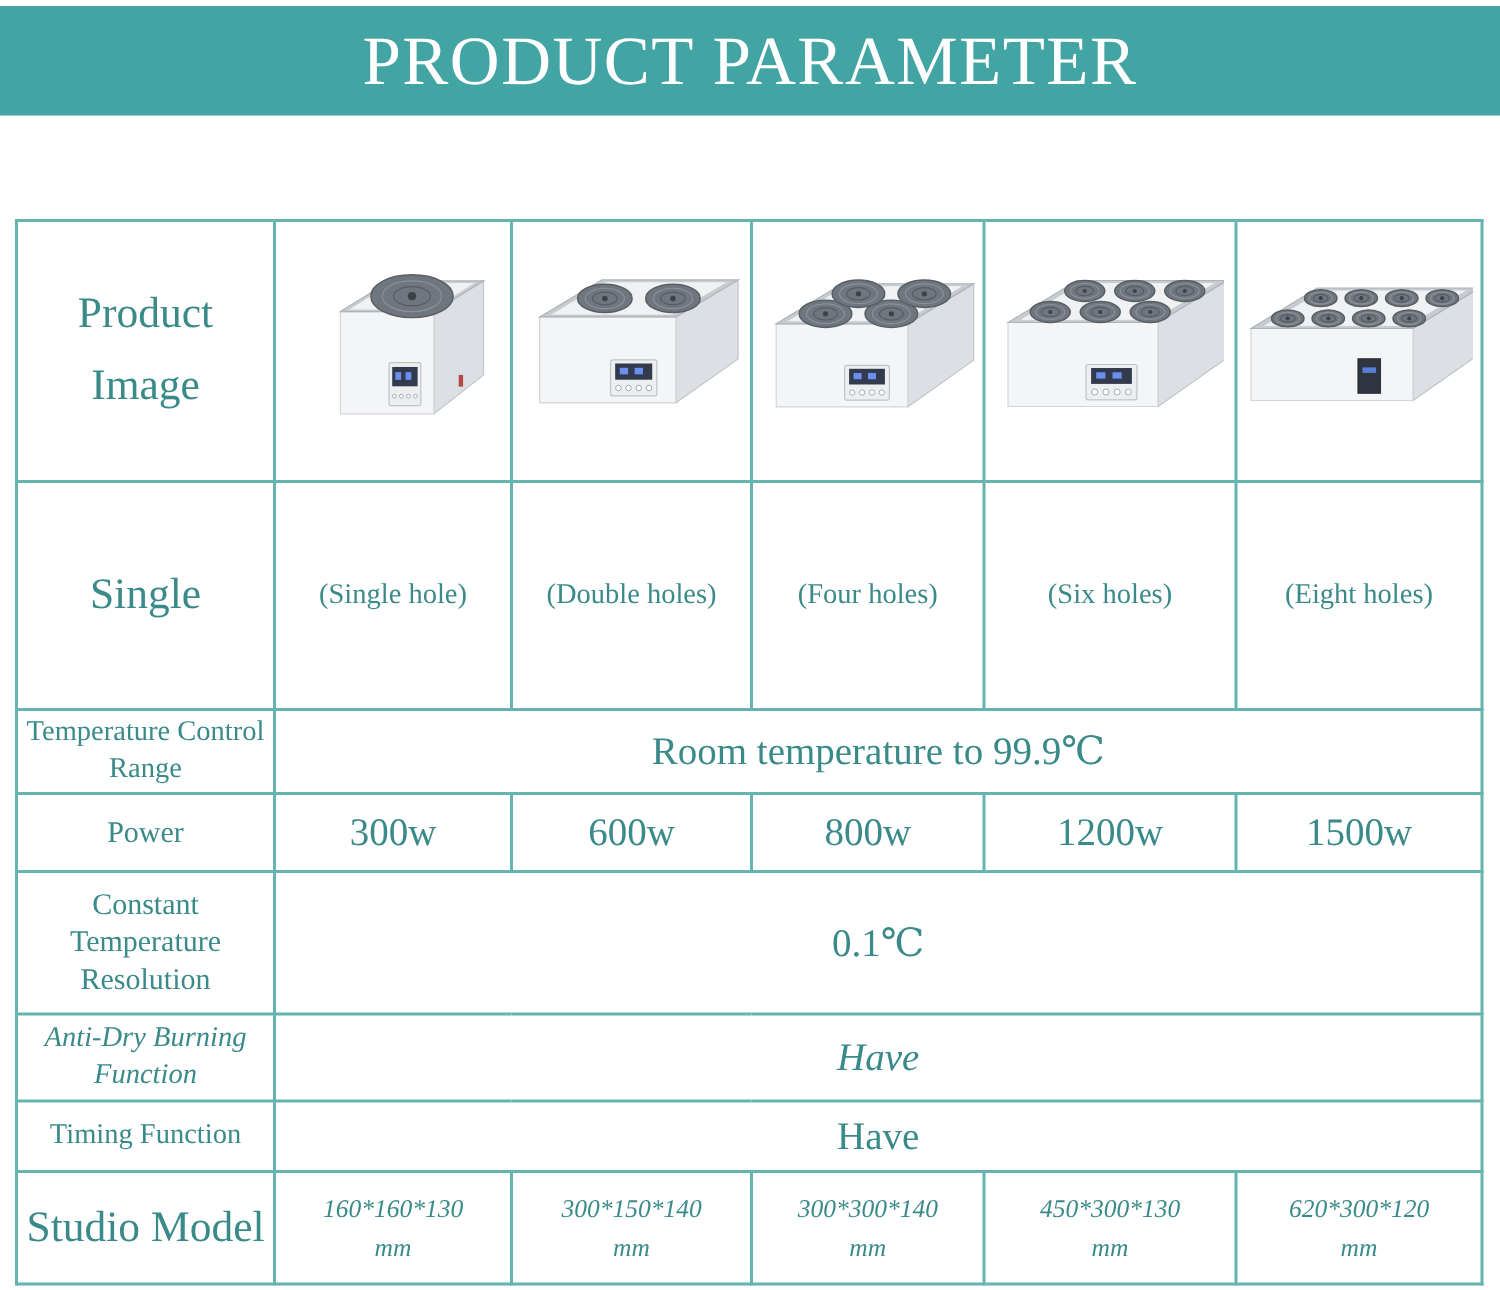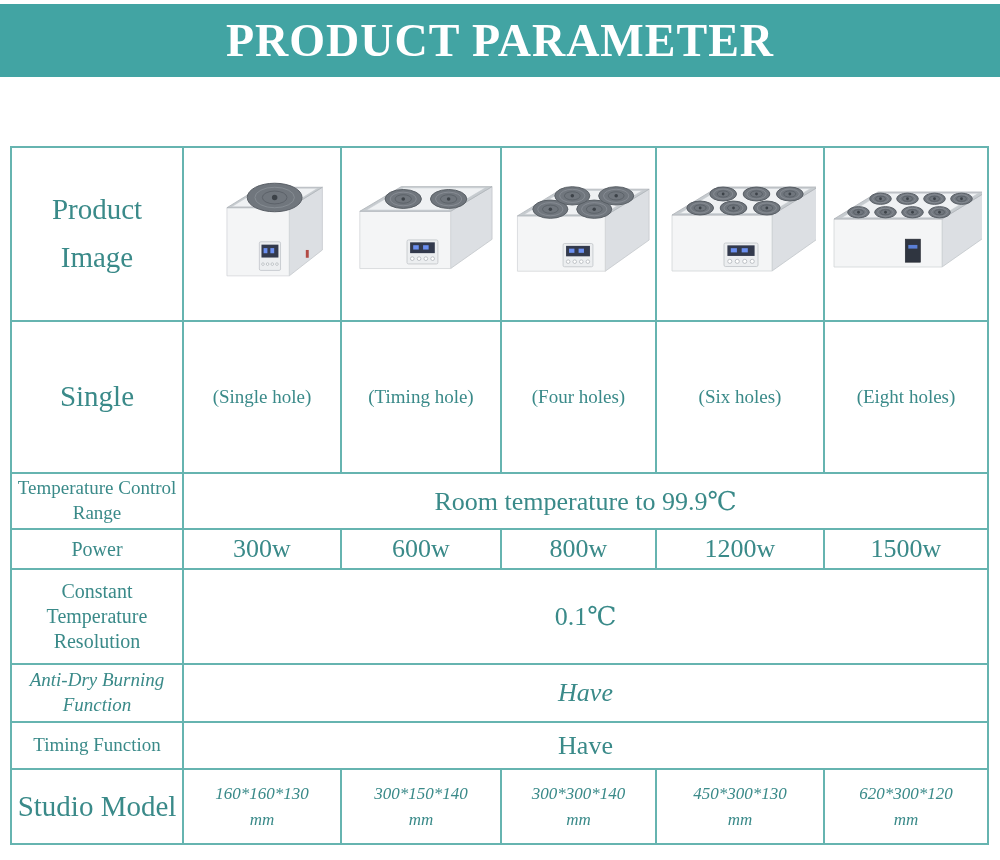--- a/index.html
+++ b/index.html
@@ -16,21 +16,21 @@
     left: 0; top: 4px;
     width: 1000px; height: 73px;
     background: var(--banner-bg, #42A4A3);
     display: flex;
     align-items: center;
     justify-content: center;
   }
   .banner-title {
     color: var(--banner-text, #ffffff);
     font-size: 46px;
-    font-weight: bold;
+    font-weight: normal;
     letter-spacing: 1px;
     white-space: nowrap;
   }
   table.param-table {
     position: absolute;
     left: 10px; top: 146px;
     width: 977px;
     border-collapse: collapse;
     table-layout: fixed;
   }
@@ -38,21 +38,21 @@
     border: 2px solid var(--table-border, #66B4B0);
     text-align: center;
     vertical-align: middle;
     color: var(--text-color, #3A8A89);
     padding: 0 4px;
     overflow: hidden;
   }
   tr.r1 { height: 174px; }
   tr.r2 { height: 152px; }
   tr.r3 { height: 56px; }
-  tr.r4 { height: 40px; }
+  tr.r4 { height: 52px; }
   tr.r5 { height: 95px; }
   tr.r6 { height: 58px; font-style: italic; }
   tr.r7 { height: 47px; }
   tr.r8 { height: 75px; }
   .label-lg { font-size: 29px; line-height: 1.65; padding: 0 6px; }
   .label-md { font-size: 20px; line-height: 1.25; padding: 0 6px; }
   .label-sm { font-size: 19px; line-height: 1.3; padding: 0 2px; }
   .value-lg { font-size: 26px; }
   .value-model { font-size: 19px; border-radius: 25px; }
   .value-size { font-size: 17px; line-height: 1.5; font-style: italic; }
@@ -250,21 +250,21 @@
                 <circle cx="131.5" cy="33.75" r="1.4" fill="#3c4248"></circle>
                 <rect x="75.28" y="74.16" width="15.120000000000001" height="23.04" fill="#2f3540" stroke="#23272f" stroke-width="0.6"></rect>
                 <rect x="78.304" y="79.92" width="9.072000000000001" height="3.6864" fill="#5a7fd6"></rect>
               </svg>
             </div>
           </td>
       </tr>
       <tr class="r2">
         <td class="label-lg">Single</td>
         <td class="value-model">(Single hole)</td>
-        <td class="value-model">(Timing hole)</td>
+        <td class="value-model">(Double holes)</td>
         <td class="value-model">(Four holes)</td>
         <td class="value-model">(Six holes)</td>
         <td class="value-model">(Eight holes)</td>
       </tr>
       <tr class="r3">
         <td class="label-sm">Temperature Control Range</td>
         <td class="value-lg" colspan="5">Room temperature to 99.9℃</td>
       </tr>
       <tr class="r4">
         <td class="label-md">Power</td>

